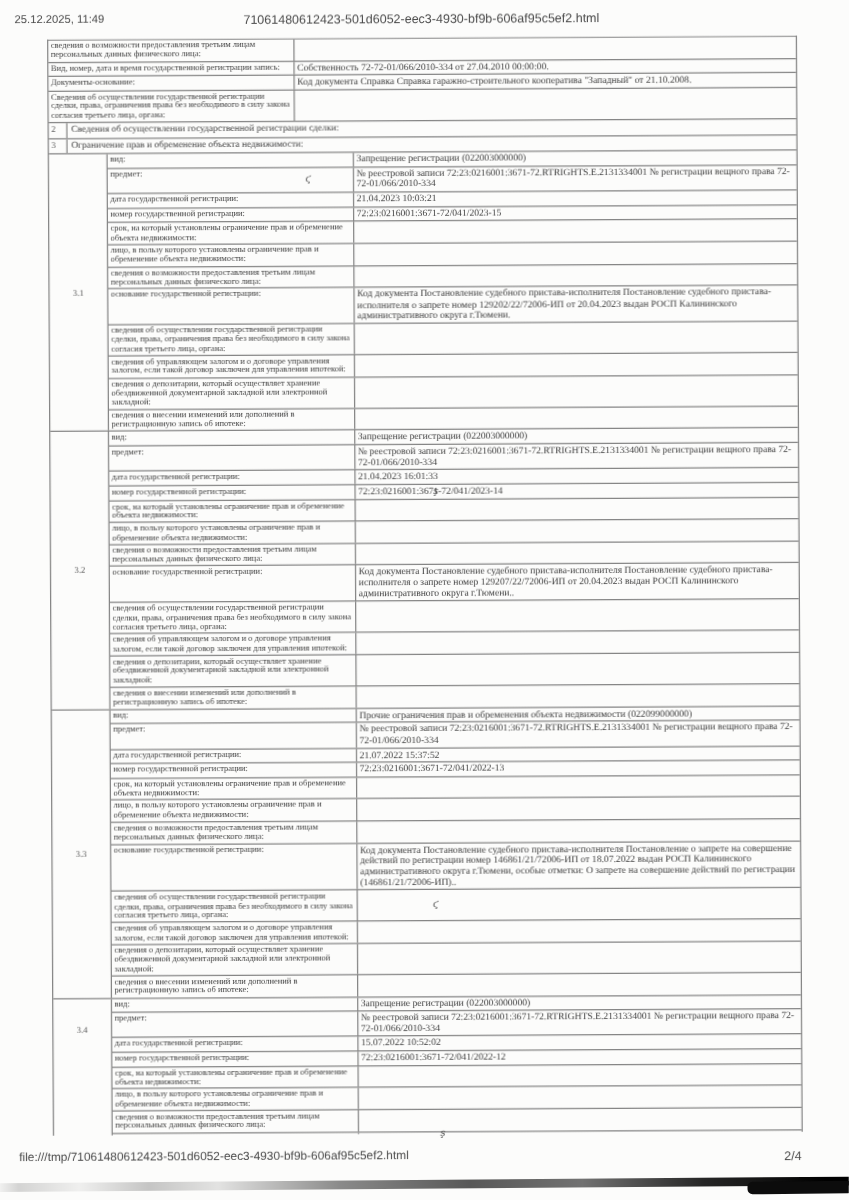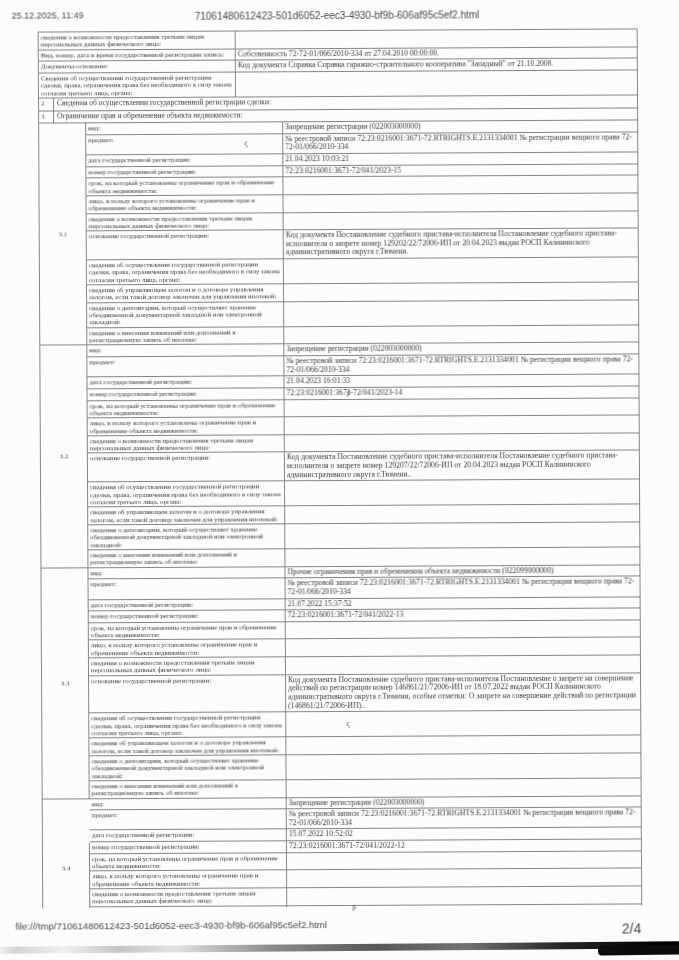--- a/index.html
+++ b/index.html
@@ -29,21 +29,21 @@
     color:#4a4a4a;
   }
   .ph-datetime{position:absolute;left:14px;top:2px;font-size:9px;}
   .ph-filename{position:absolute;left:0;top:3px;width:100%;text-align:center;font-size:10px;}
   .print-footer{
     position:absolute;top:919px;left:0;width:100%;
     font-family:"Liberation Sans","DejaVu Sans",sans-serif;
     color:#4a4a4a;
   }
   .pf-url{position:absolute;left:13px;top:0;font-size:9.5px;}
-  .pf-page{position:absolute;right:40px;top:3px;font-size:14px;margin-left:34px;}
+  .pf-page{position:absolute;right:40px;top:3px;font-size:10px;margin-left:34px;}
   
   .page-body{
     position:absolute;top:30px;left:40px;width:602px;height:877px;
     overflow:hidden;
   }
   .tbl{
     border:1px solid var(--border);
     border-bottom:none;
     width:600px;
     background:transparent;
@@ -53,21 +53,21 @@
     width:15px;flex:0 0 15px;border-right:1px solid var(--border);
     font-size:7px;padding:1.5px 2px;color:var(--ink-soft);
   }
   .section-text{flex:1;font-size:7.5px;padding:1.5px 3px;line-height:1.15;}
   .group{display:flex;border-bottom:1px solid var(--border);}
   .group-num{
     width:47px;flex:0 0 47px;border-right:1px solid var(--border);
     display:flex;align-items:center;justify-content:center;
     font-size:7px;color:var(--ink-soft);
   }
-  .group-num.num-top{align-items:flex-start;padding-top:21px;margin-top:44px;}
+  .group-num.num-top{align-items:flex-start;padding-top:21px;}
   .group-rows{flex:1;display:flex;flex-direction:column;}
   .grow{display:flex;border-bottom:1px solid var(--border);flex:1;}
   .grow:last-child{border-bottom:none;}
   .glabel{
     width:197px;flex:0 0 197px;border-right:1px solid var(--border);
     font-size:6.8px;line-height:1.08;padding:1px 3px 1px 2px;
   }
   .gvalue{
     flex:1;font-size:7.7px;line-height:1.12;padding:1px 3px 1px 2px;
     word-break:break-word;

